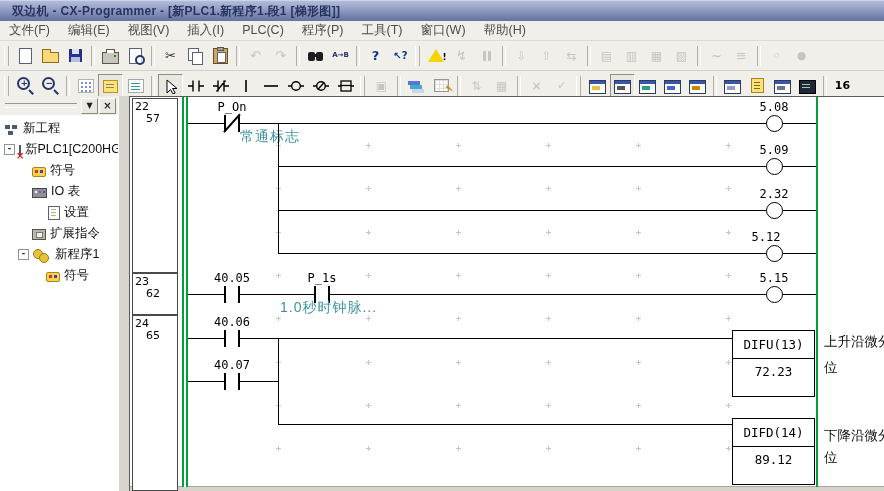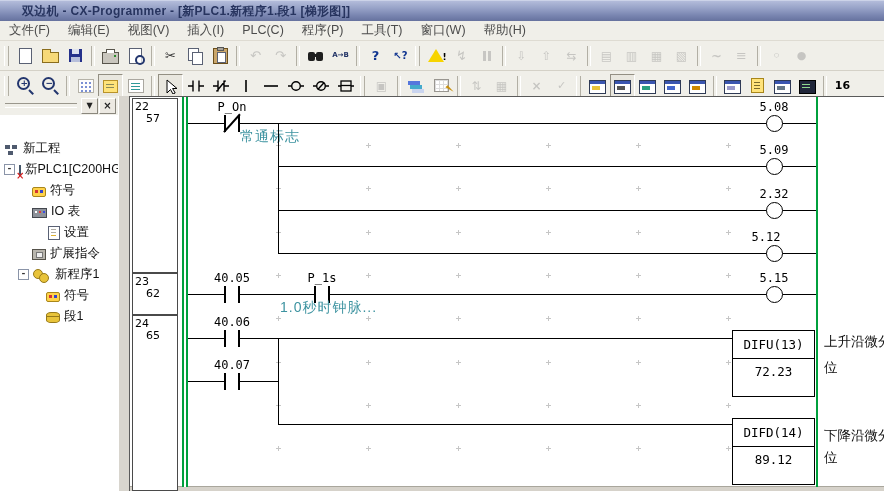--- a/index.html
+++ b/index.html
@@ -1,21 +1,21 @@
 <!DOCTYPE html>
 <html><head>
 <meta charset="utf-8">
 <style>
   html,body{margin:0;padding:0;}
   body{width:884px;height:491px;overflow:hidden;position:relative;background:#f0efe9;
        font-family:"Liberation Sans","DejaVu Sans",sans-serif;-webkit-font-smoothing:antialiased;}
   
   .titlebar{height:20px;background:linear-gradient(180deg,#b3bcda 0,#98a3c8 35%,#7b87b2 70%,#66729e 100%);
             border-top:1px solid #ccd3e8;display:flex;align-items:center;}
-  .titlebar span{font-size:12px;font-weight:bold;color:#27345f;padding-left:22px;white-space:nowrap;letter-spacing:.3px;}
+  .titlebar span{font-size:12px;font-weight:bold;color:#27345f;padding-left:12px;white-space:nowrap;letter-spacing:.3px;}
   .menubar{height:19px;background:#f0efe9;border-bottom:1px solid #dedbd2;display:flex;align-items:center;}
   .menu-item{font-size:12.5px;color:#4c4c4c;padding:1px 9px 2px 9px;white-space:nowrap;cursor:default;}
   
   .tbrow{height:29px;background:#f0efe9;display:flex;align-items:center;border-bottom:1px solid #d4d1c7;padding-left:2px;}
   .tbtn{width:23px;height:22px;display:flex;align-items:center;justify-content:center;position:relative;
         border:1px solid transparent;flex:0 0 auto;}
   .tbtn.pressed{border-color:#938f83 #ffffff #ffffff #938f83;background:#e9e7df;}
   .tbtn.disabled{opacity:.42;filter:grayscale(.6);}
   .tb-sep{width:2px;height:20px;border-left:1px solid #b2afa4;border-right:1px solid #fff;margin:0 3px;flex:0 0 auto;}
   .tb-grip{width:3px;height:20px;border-left:1px solid #fff;border-right:1px solid #b2afa4;margin:0 4px 0 2px;flex:0 0 auto;}
@@ -387,21 +387,21 @@
   </div>
 
 <div class="main">
   <div class="tree-panel">
     <div class="tree-head">
       <div class="groove"></div>
       <div class="mini-btn" id="collapseBtn">▼</div>
       <div class="mini-btn" id="closeBtn" style="font-size:10px;">×</div>
     </div>
     <div class="tree-list" id="treeList">
-        <div class="tree-row" style="padding-left: 4px; margin-top: 20px;">
+        <div class="tree-row" style="padding-left: 4px;">
           <div class="ic ic-ws"></div>
           <span class="lbl">新工程</span>
         </div>
         <div class="tree-row" style="padding-left: 4px;">
           <div class="exp-box">-</div>
           <div class="ic ic-plc"></div>
           <span class="lbl">新PLC1[C200HG</span>
         </div>
         <div class="tree-row" style="padding-left: 32px;">
           <div class="ic ic-tag"></div>
@@ -420,24 +420,20 @@
           <span class="lbl">扩展指令</span>
         </div>
         <div class="tree-row" style="padding-left: 18px;">
           <div class="exp-box">-</div>
           <div class="ic ic-prog"></div>
           <span class="lbl">新程序1</span>
         </div>
         <div class="tree-row" style="padding-left: 46px;">
           <div class="ic ic-tag"></div>
           <span class="lbl">符号</span>
-        </div>
-        <div class="tree-row" style="padding-left: 46px;">
-          <div class="ic ic-sec"></div>
-          <span class="lbl">段1</span>
         </div>
       </div>
   </div>
   <div class="splitter"></div>
   <div class="ladder-pane" id="ladder">
     <div class="hscroll"></div>
   <div class="dot" style="left: 146px; top: 46px;"></div>
       <div class="dot" style="left: 146px; top: 89px;"></div>
       <div class="dot" style="left: 146px; top: 133px;"></div>
       <div class="dot" style="left: 146px; top: 176px;"></div>

